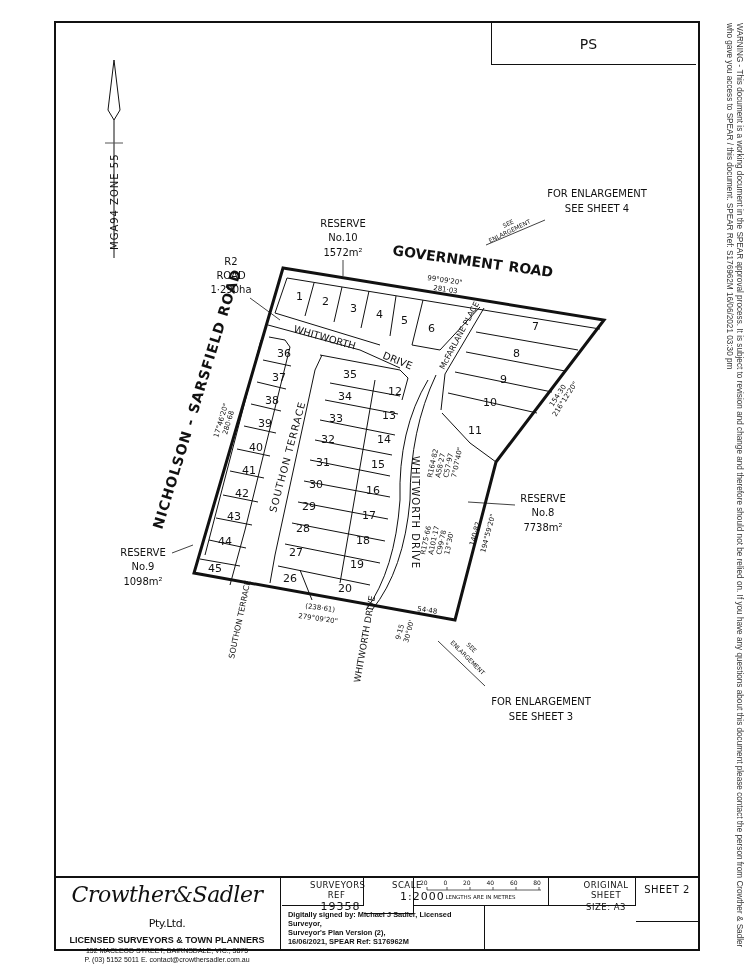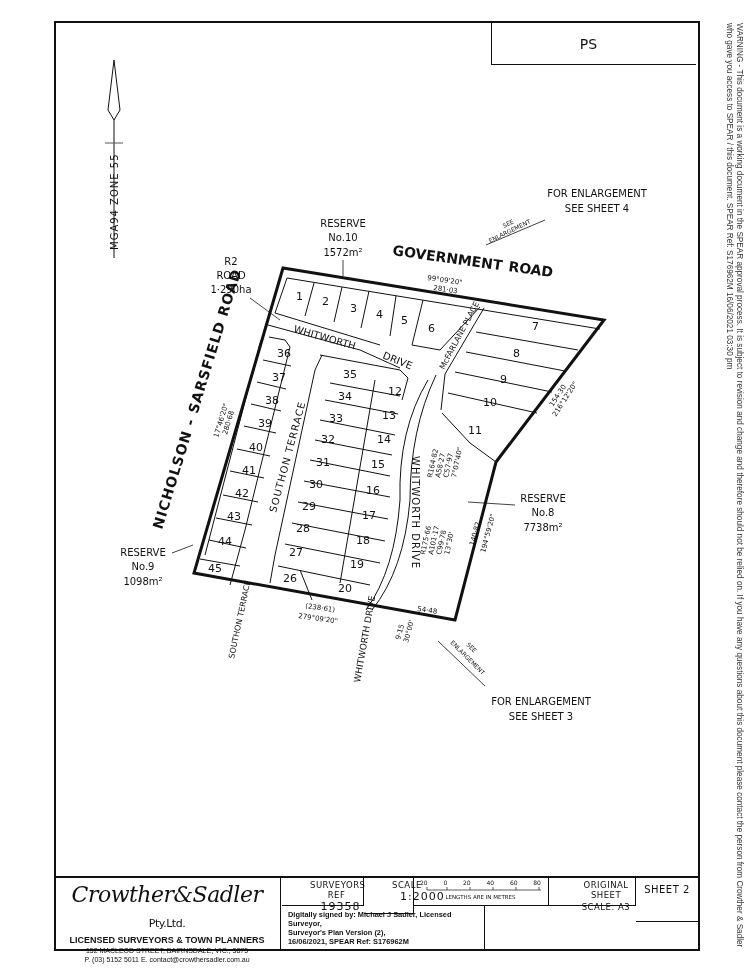--- a/index.html
+++ b/index.html
@@ -242,21 +242,21 @@
       <span>0</span>
       <span>20</span>
       <span>40</span>
       <span>60</span>
       <span>80</span>
     </div>
     <div style="position:absolute;left:0;top:16px;width:133px;font-size:5.5px;text-align:center;">LENGTHS  ARE  IN  METRES</div>
   </div>
   <div class="cell" style="left:495px;top:0;width:87px;height:28px;">
     <div class="lbl">ORIGINAL  SHEET</div>
-    <div class="lbl">SCALE:  A3</div>
+    <div class="lbl">SIZE:  A3</div>
   </div>
   <div class="cell" style="left:582px;top:0;width:62px;height:44px;border-right:none;padding-top:6px;font-size:10px;letter-spacing:0.5px;">SHEET  2</div>
   <div class="digital">
     <div>Digitally signed by: Michael J Sadler, Licensed Surveyor,</div>
     <div>Surveyor's Plan Version (2),</div>
     <div>16/06/2021, SPEAR Ref: S176962M</div>
   </div>
 </div>
 
 </body></html>

